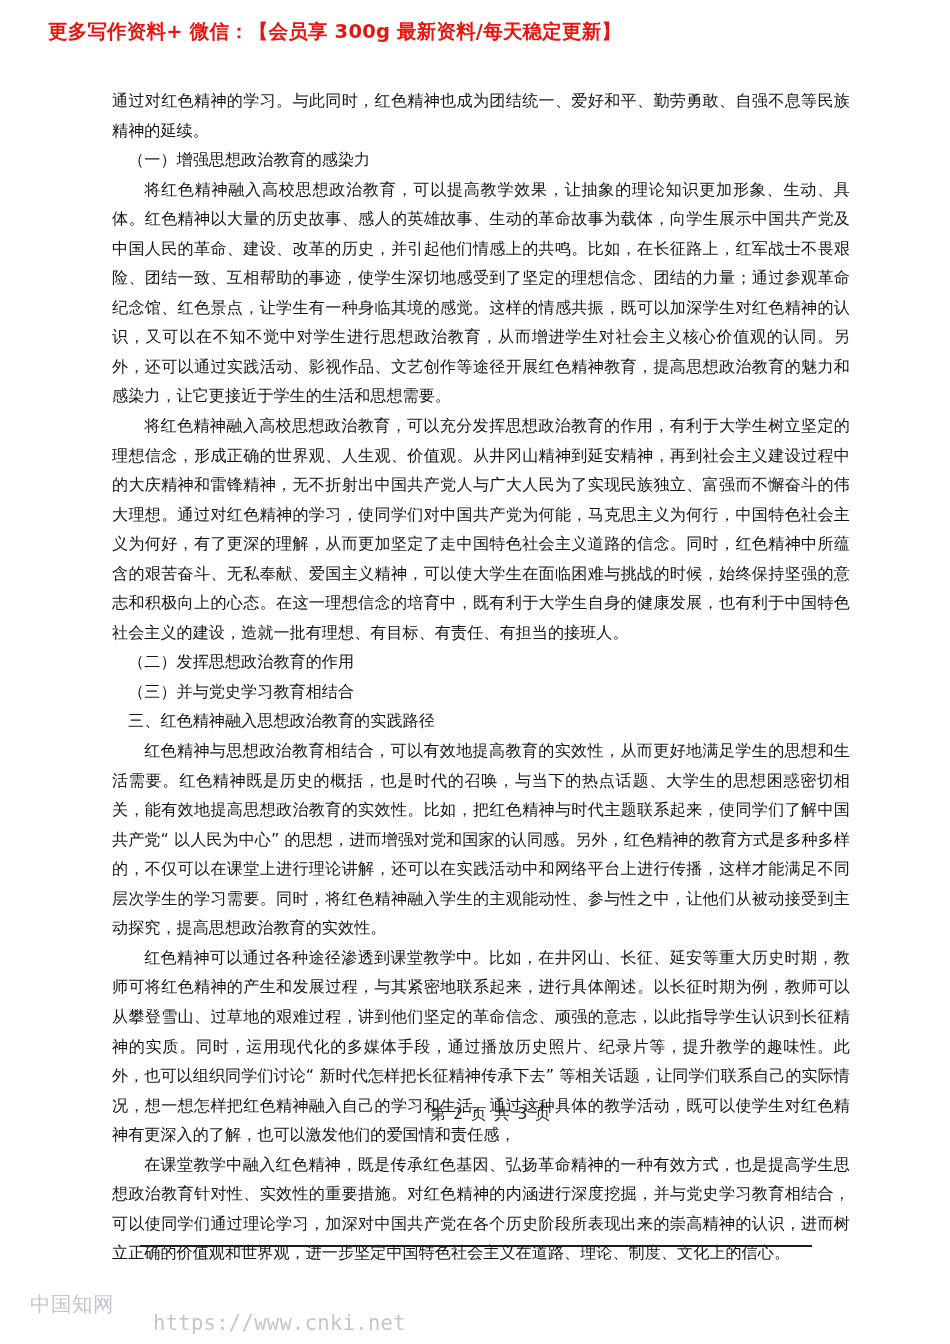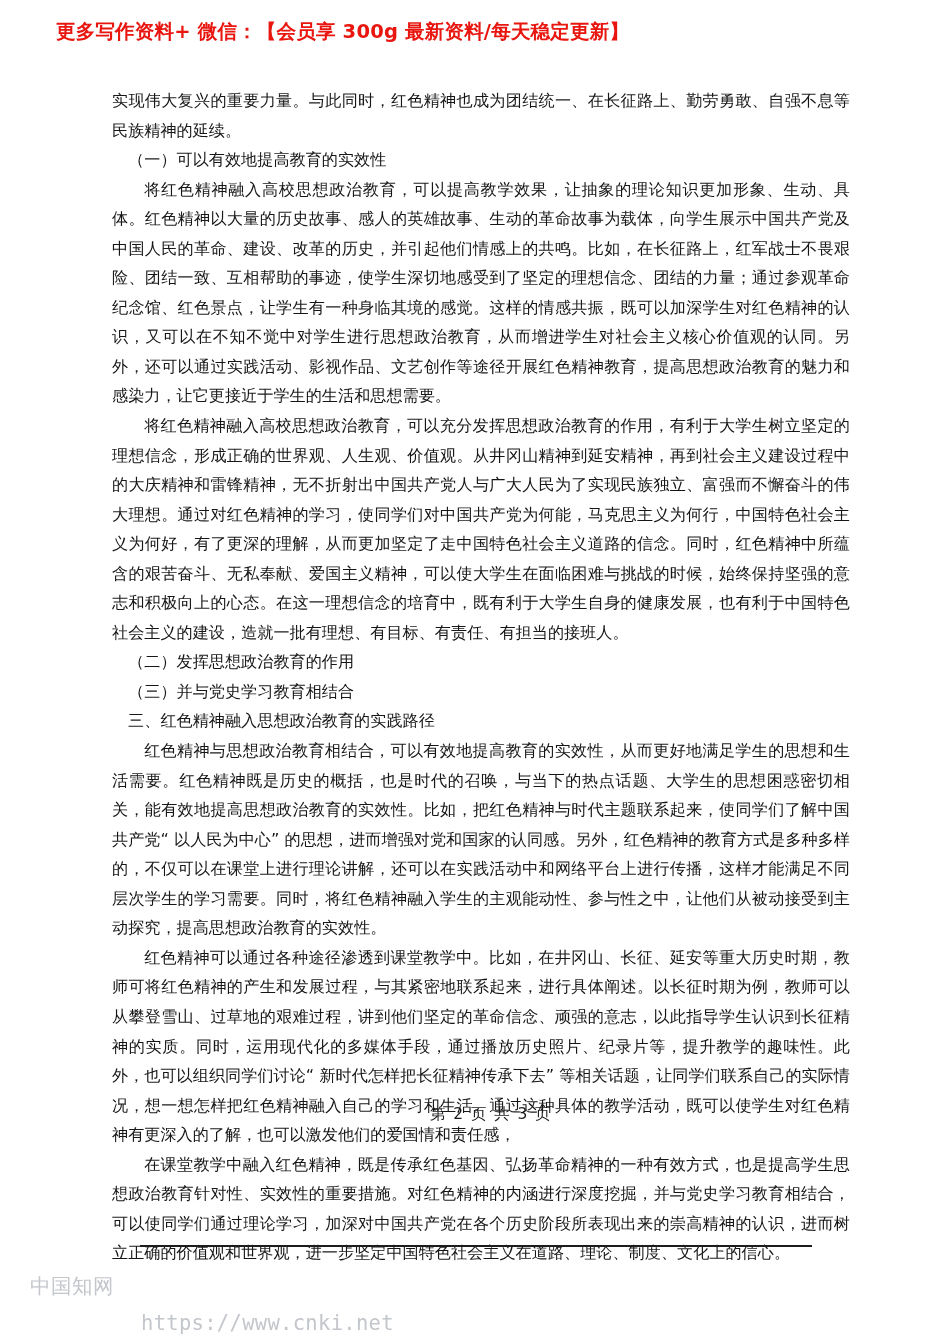--- a/index.html
+++ b/index.html
@@ -13,21 +13,21 @@
     width: 950px;
     height: 1344px;
     position: relative;
     font-family: "Liberation Sans", "DejaVu Sans", sans-serif;
     overflow: hidden;
   }
 
   
   .promo-banner {
     position: absolute;
-    left: 8px;
+    left: 0;
     top: 0;
     width: 840px;
     height: 62px;
     display: flex;
     align-items: center;
     padding-left: 48px;
   }
   .promo-text {
     color: #e8160f;
     font-size: 19.5px;
@@ -86,21 +86,22 @@
     height: 2px;
     background: #1c1c1c;
   }
 
   
   .watermark {
     position: absolute;
     left: 30px;
     top: 1272px;
     display: flex;
-    gap: 27px;
+    align-items: center;
+    gap: 39px;
   }
   .wm-logo {
     color: #c3c6cb;
     font-size: 20.5px;
     letter-spacing: 0.5px;
     white-space: nowrap;
     font-family: "DejaVu Sans", "Liberation Sans", sans-serif;
   }
   .wm-url {
     color: #c3c6cb;
@@ -113,22 +114,22 @@
 </style>
 </head>
 <body>
 
 <div class="promo-banner">
   <span class="promo-text">更多写作资料+ 微信：【会员享 300g 最新资料/每天稳定更新】</span>
 </div>
 
 <div class="doc-body">
 
-  <p class="para cont">实现伟大复兴的重要力量。与此同时，红色精神也成为团结统一、在长征路上、勤劳勇敢、自强不息等民族精神的延续。</p>
-  <p class="para indent1">（一）可以有效地提高教育的实效性</p>
+  <p class="para cont">通过对红色精神的学习。与此同时，红色精神也成为团结统一、爱好和平、勤劳勇敢、自强不息等民族精神的延续。</p>
+  <p class="para indent1">（一）增强思想政治教育的感染力</p>
   <p class="para indent2">将红色精神融入高校思想政治教育，可以提高教学效果，让抽象的理论知识更加形象、生动、具体。红色精神以大量的历史故事、感人的英雄故事、生动的革命故事为载体，向学生展示中国共产党及中国人民的革命、建设、改革的历史，并引起他们情感上的共鸣。比如，在长征路上，红军战士不畏艰险、团结一致、互相帮助的事迹，使学生深切地感受到了坚定的理想信念、团结的力量；通过参观革命纪念馆、红色景点，让学生有一种身临其境的感觉。这样的情感共振，既可以加深学生对红色精神的认识，又可以在不知不觉中对学生进行思想政治教育，从而增进学生对社会主义核心价值观的认同。另外，还可以通过实践活动、影视作品、文艺创作等途径开展红色精神教育，提高思想政治教育的魅力和感染力，让它更接近于学生的生活和思想需要。</p>
   <p class="para indent2">将红色精神融入高校思想政治教育，可以充分发挥思想政治教育的作用，有利于大学生树立坚定的理想信念，形成正确的世界观、人生观、价值观。从井冈山精神到延安精神，再到社会主义建设过程中的大庆精神和雷锋精神，无不折射出中国共产党人与广大人民为了实现民族独立、富强而不懈奋斗的伟大理想。通过对红色精神的学习，使同学们对中国共产党为何能，马克思主义为何行，中国特色社会主义为何好，有了更深的理解，从而更加坚定了走中国特色社会主义道路的信念。同时，红色精神中所蕴含的艰苦奋斗、无私奉献、爱国主义精神，可以使大学生在面临困难与挑战的时候，始终保持坚强的意志和积极向上的心态。在这一理想信念的培育中，既有利于大学生自身的健康发展，也有利于中国特色社会主义的建设，造就一批有理想、有目标、有责任、有担当的接班人。</p>
   <p class="para indent1">（二）发挥思想政治教育的作用</p>
   <p class="para indent1">（三）并与党史学习教育相结合</p>
   <p class="para indent1">三、红色精神融入思想政治教育的实践路径</p>
   <p class="para indent2">红色精神与思想政治教育相结合，可以有效地提高教育的实效性，从而更好地满足学生的思想和生活需要。红色精神既是历史的概括，也是时代的召唤，与当下的热点话题、大学生的思想困惑密切相关，能有效地提高思想政治教育的实效性。比如，把红色精神与时代主题联系起来，使同学们了解中国共产党“ 以人民为中心” 的思想，进而增强对党和国家的认同感。另外，红色精神的教育方式是多种多样的，不仅可以在课堂上进行理论讲解，还可以在实践活动中和网络平台上进行传播，这样才能满足不同层次学生的学习需要。同时，将红色精神融入学生的主观能动性、参与性之中，让他们从被动接受到主动探究，提高思想政治教育的实效性。</p>
   <p class="para indent2">红色精神可以通过各种途径渗透到课堂教学中。比如，在井冈山、长征、延安等重大历史时期，教师可将红色精神的产生和发展过程，与其紧密地联系起来，进行具体阐述。以长征时期为例，教师可以从攀登雪山、过草地的艰难过程，讲到他们坚定的革命信念、顽强的意志，以此指导学生认识到长征精神的实质。同时，运用现代化的多媒体手段，通过播放历史照片、纪录片等，提升教学的趣味性。此外，也可以组织同学们讨论“ 新时代怎样把长征精神传承下去” 等相关话题，让同学们联系自己的实际情况，想一想怎样把红色精神融入自己的学习和生活。通过这种具体的教学活动，既可以使学生对红色精神有更深入的了解，也可以激发他们的爱国情和责任感，</p>
   <p class="para indent2">在课堂教学中融入红色精神，既是传承红色基因、弘扬革命精神的一种有效方式，也是提高学生思想政治教育针对性、实效性的重要措施。对红色精神的内涵进行深度挖掘，并与党史学习教育相结合，可以使同学们通过理论学习，加深对中国共产党在各个历史阶段所表现出来的崇高精神的认识，进而树立正确的价值观和世界观，进一步坚定中国特色社会主义在道路、理论、制度、文化上的信心。</p>
 
 </div>

